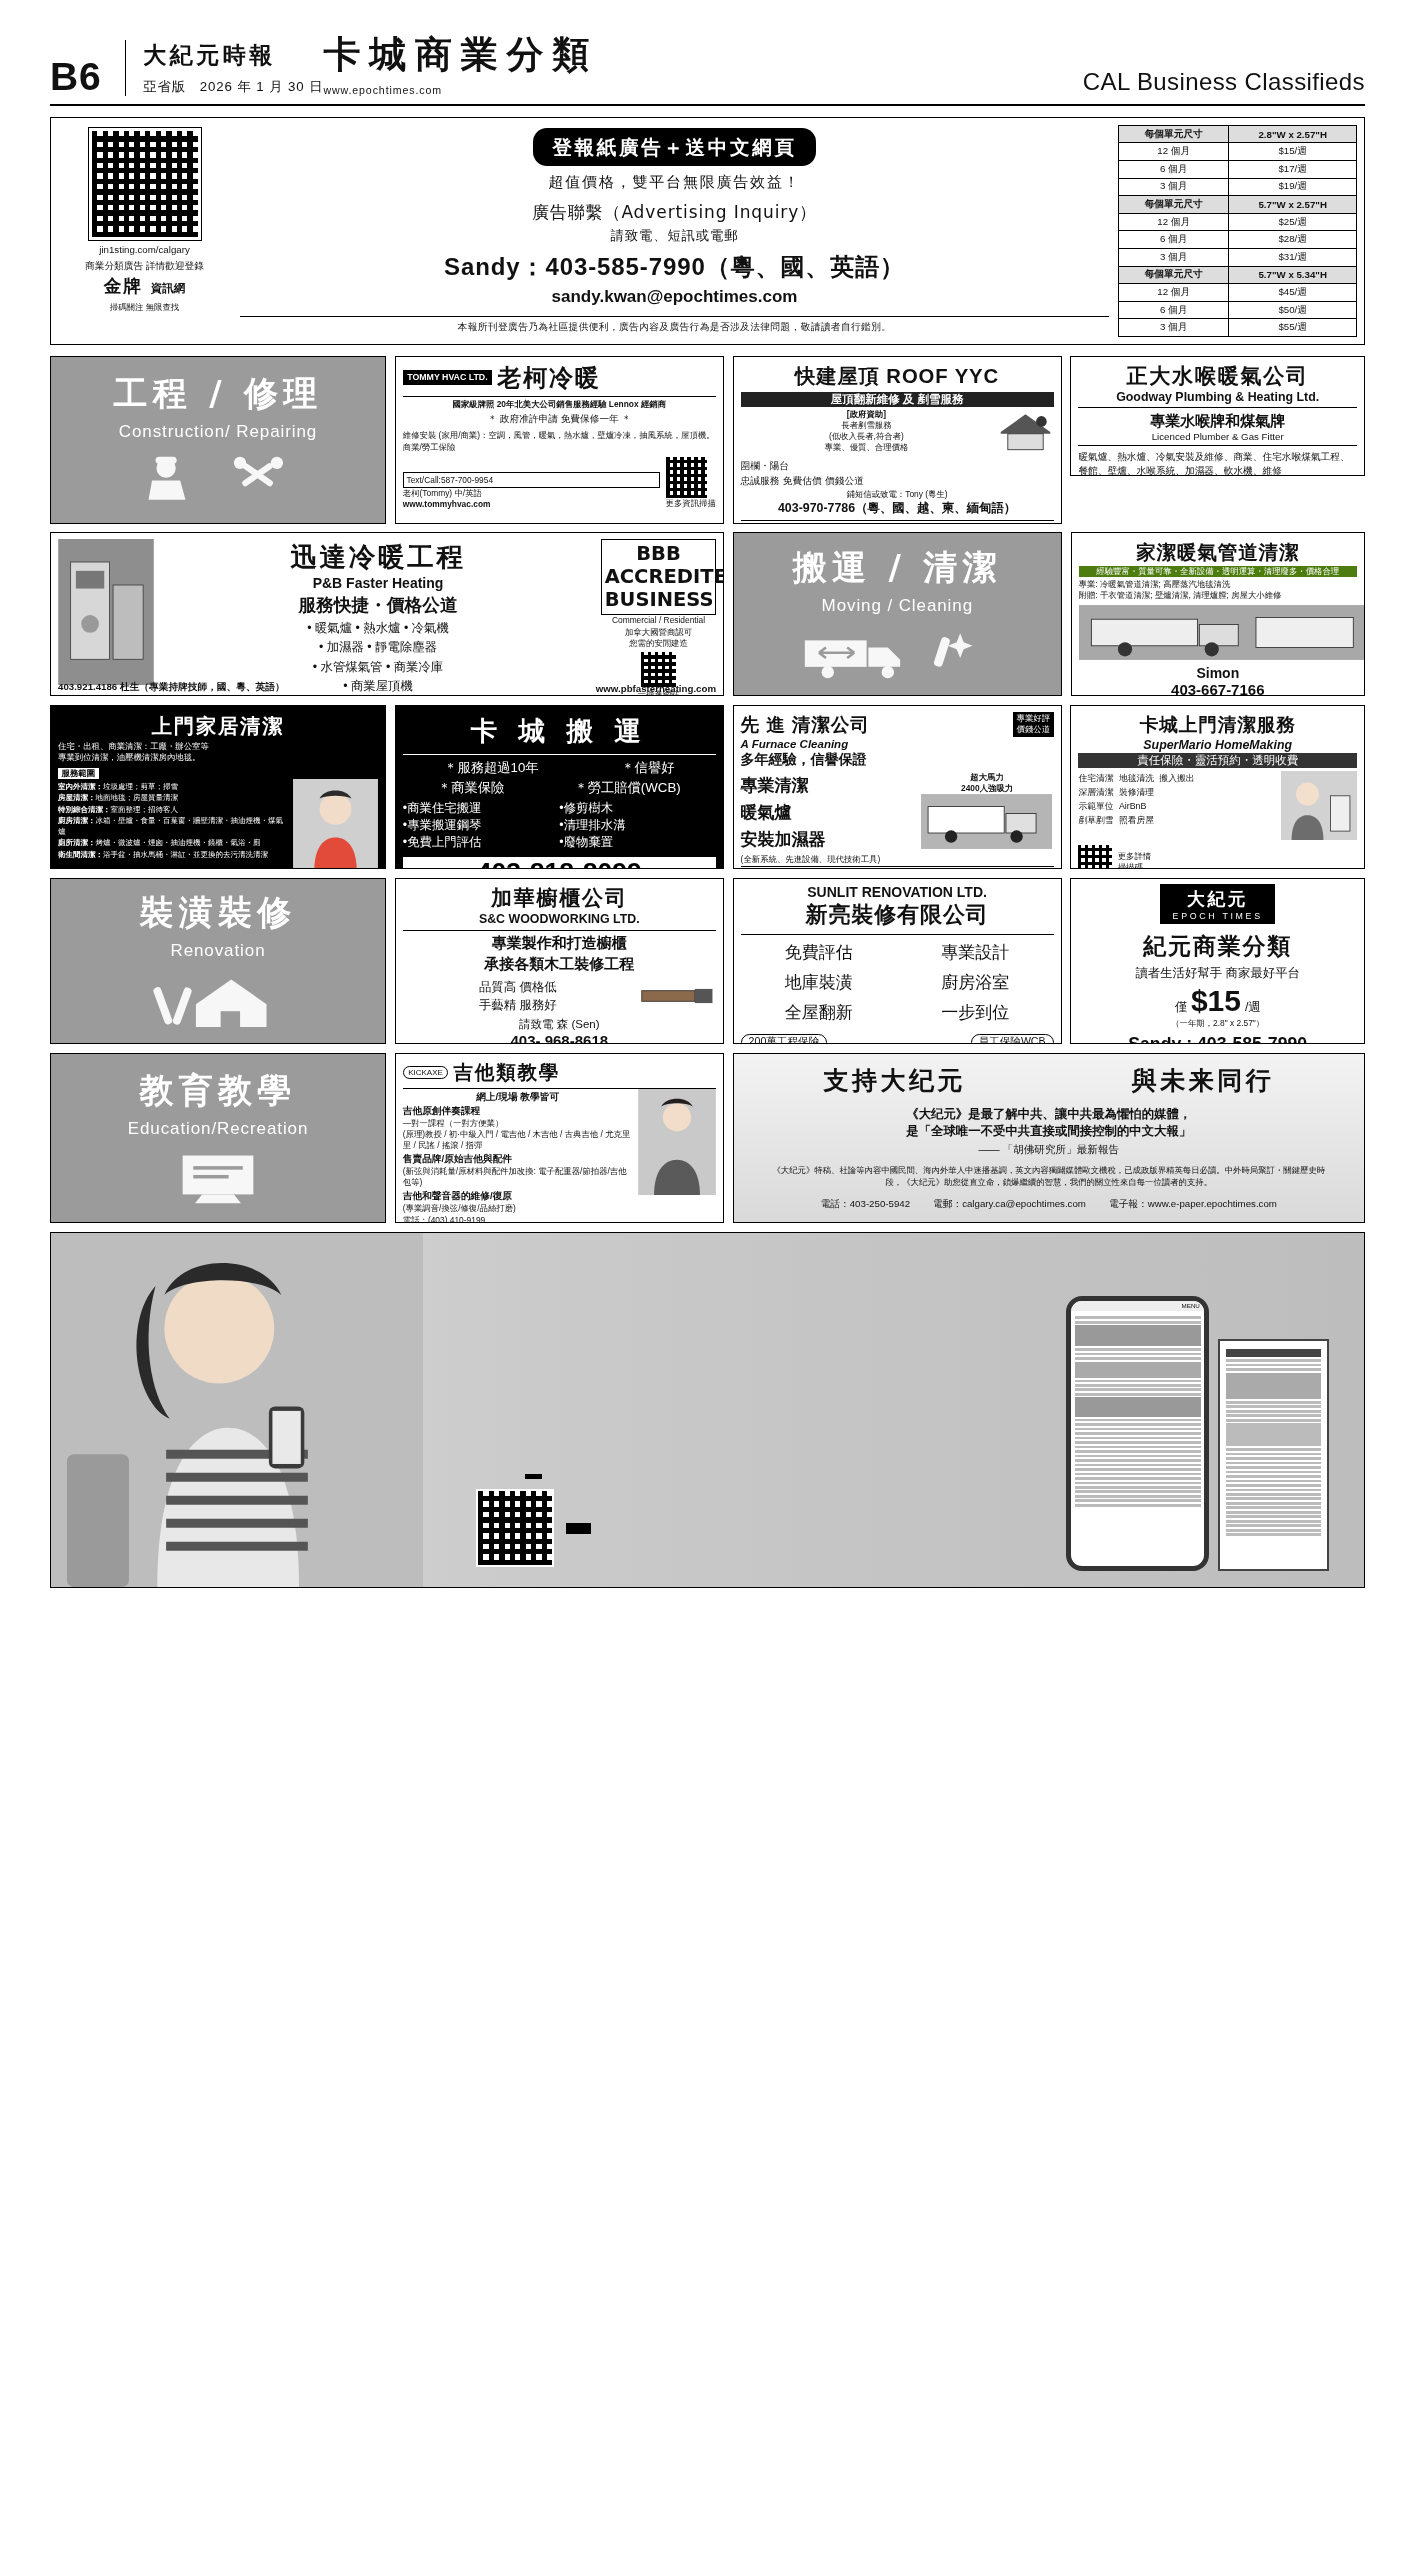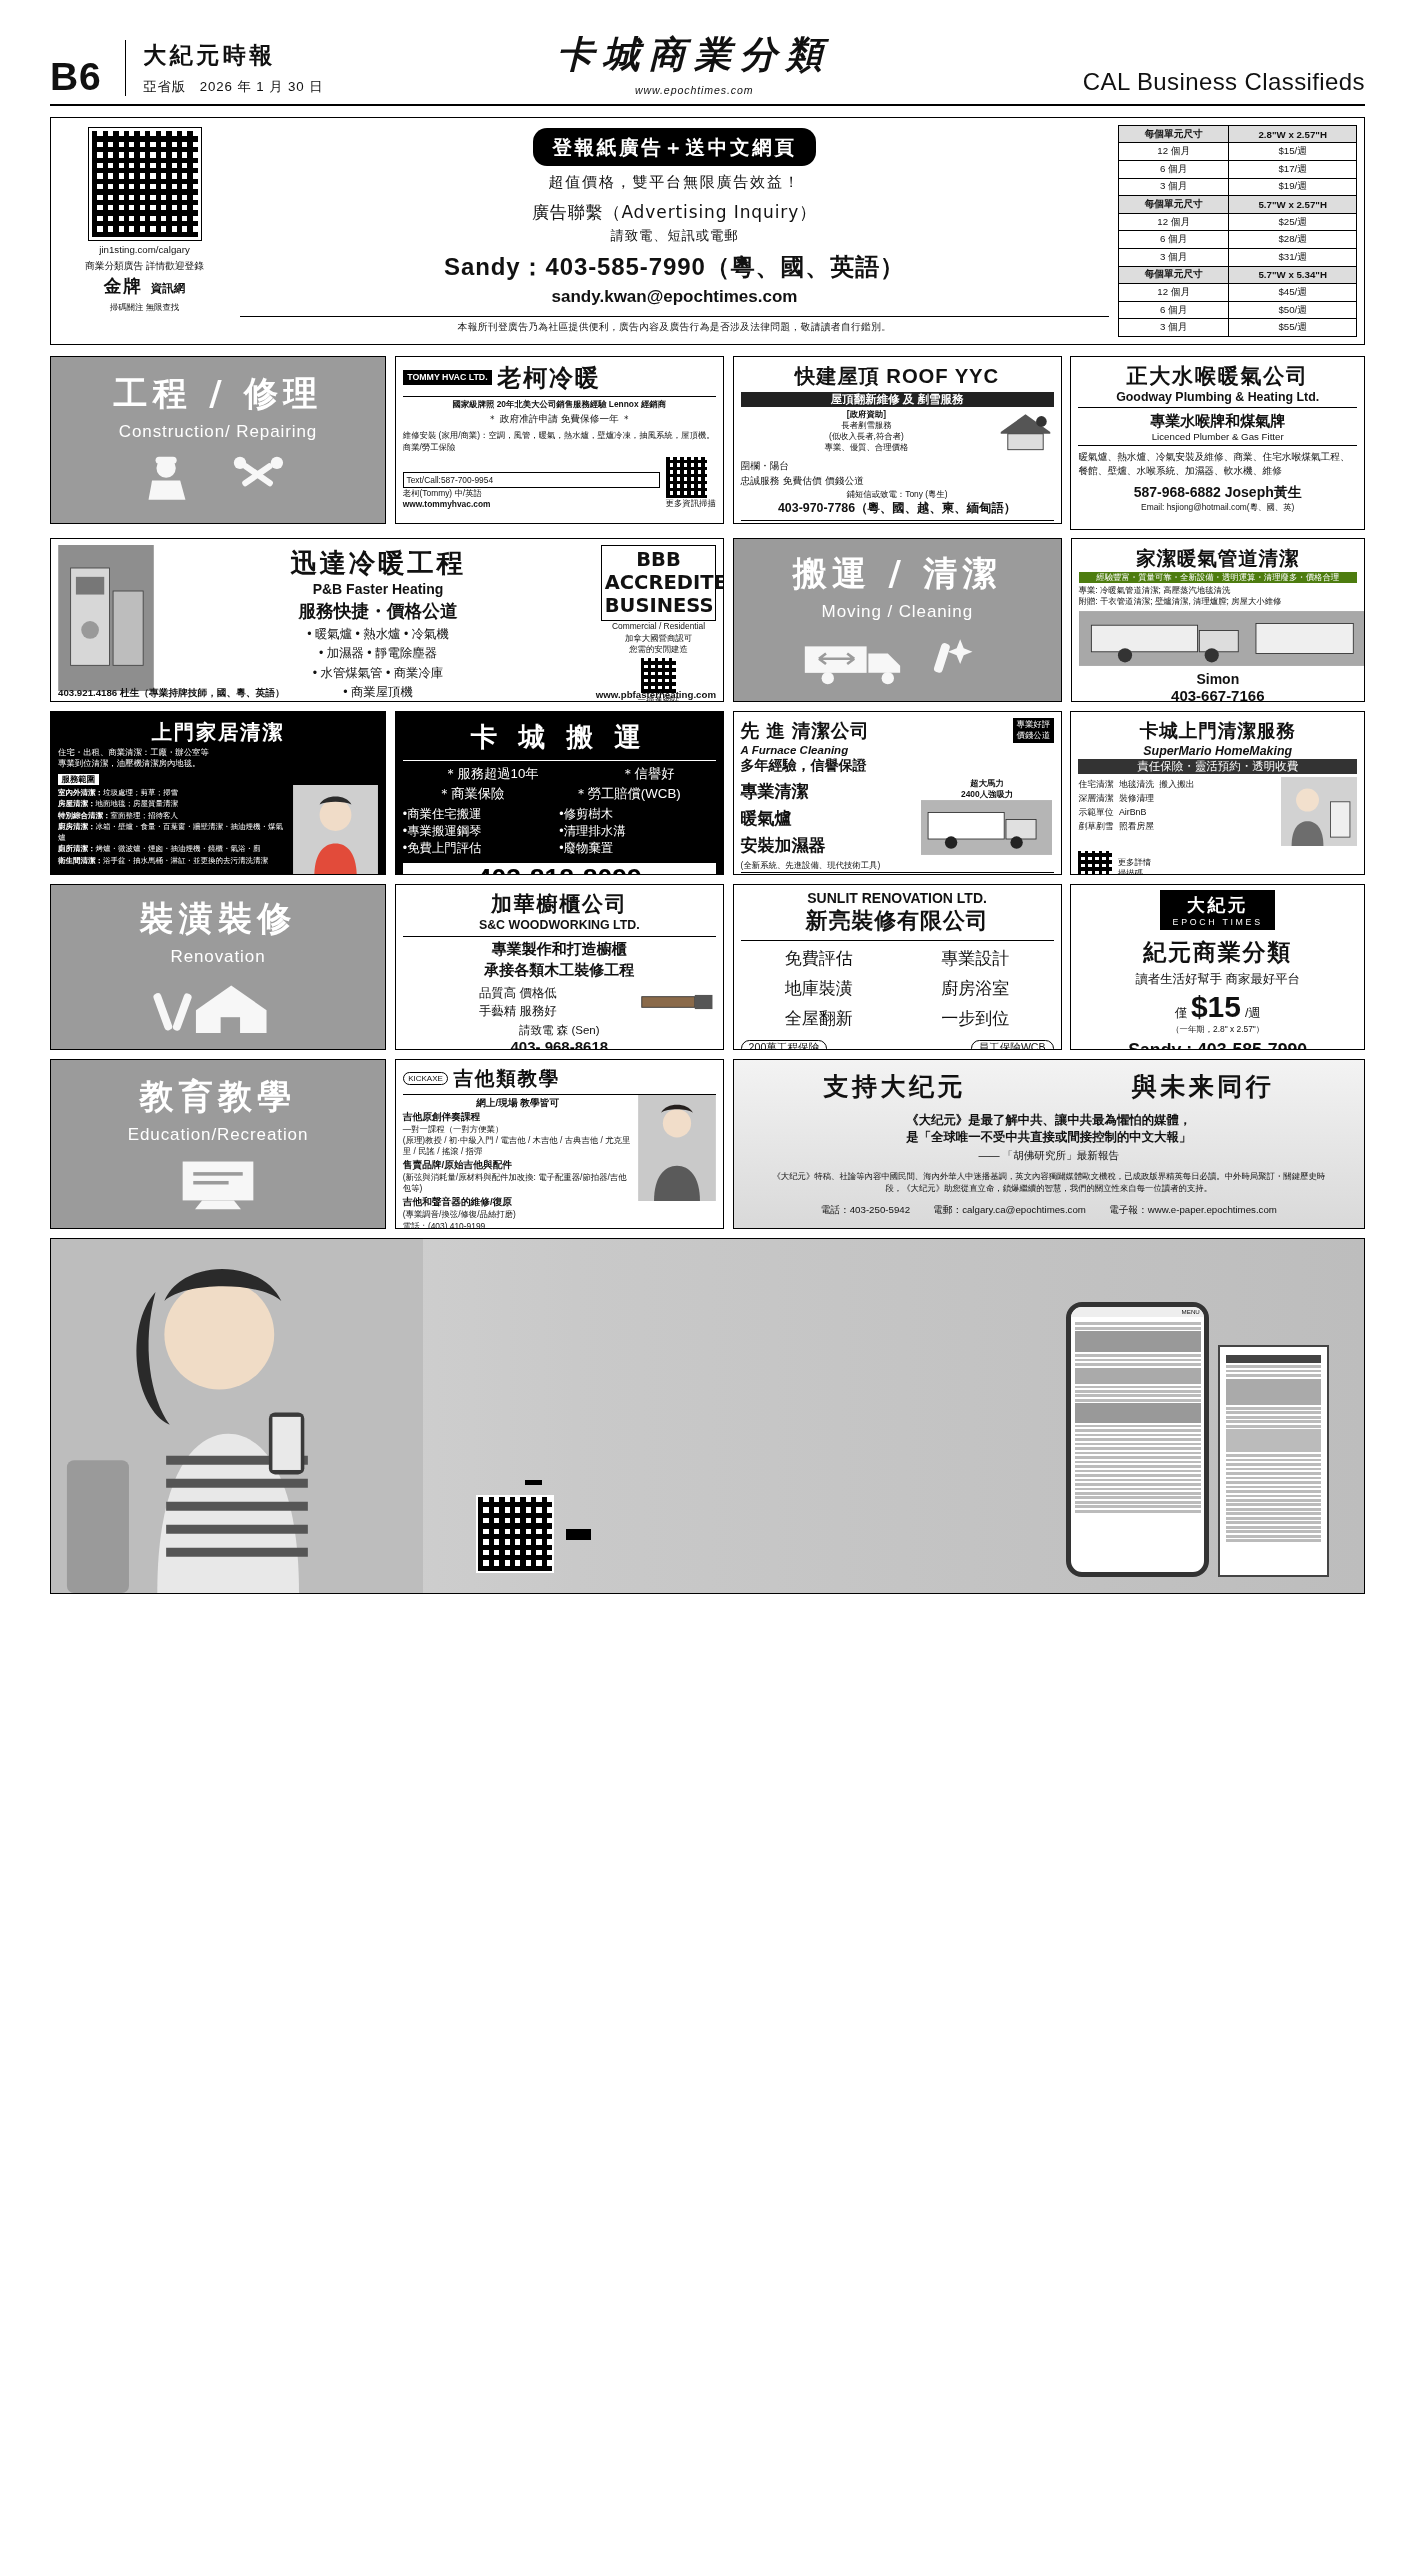--- a/index.html
+++ b/index.html
@@ -5,21 +5,21 @@
   html,body{margin:0;padding:0;background:#fff;}
   body{width:1415px;font-family:"Liberation Sans","DejaVu Sans",sans-serif;color:#111;-webkit-font-smoothing:antialiased;}
   .page{width:1415px;box-sizing:border-box;padding:30px 50px 35px 50px;background:#fff;}
 
   
   .masthead{display:flex;align-items:flex-end;border-bottom:2.7px solid #000;padding-bottom:8.8px;}
   .mh-page{font-size:39px;font-weight:bold;letter-spacing:0.9px;line-height:1;padding-right:23px;}
   .mh-left{border-left:1.8px solid #000;padding-left:17.7px;}
   .mh-left .cn{font-size:23px;font-weight:bold;letter-spacing:3.5px;font-family:"DejaVu Sans",sans-serif;}
   .mh-left .sub{font-size:13.3px;margin-top:6.2px;letter-spacing:0.9px;}
-  .mh-center{flex:1;text-align:center;font-style:italic;}
+  .mh-center{flex:1;}
   .mh-center .big{font-size:37px;font-weight:bold;letter-spacing:8.8px;font-family:"DejaVu Sans",sans-serif;}
   .mh-center .url{font-size:10.6px;letter-spacing:0.9px;margin-top:3.5px;}
   .mh-right{font-size:24px;letter-spacing:0.4px;padding-left:17.7px;}
 
   
   .grid{margin-top:10.6px;}
   .row{display:flex;gap:8.8px;margin-bottom:8.8px;}
   .box{border:1.8px solid #000;box-sizing:border-box;position:relative;overflow:hidden;background:#fff;}
   .gray{background:#9b9b9b;color:#fff;}
   .blk{background:#000;color:#fff;}
@@ -234,21 +234,21 @@
             <span>免費估價</span>
             <span>價錢公道</span>
           </div>
           <div class="xs ctr" style="margin-top:0.9px">鋪短信或致電：Tony (粵生)</div>
           <div class="b ctr" style="font-size:12.4px">403-970-7786（粵、國、越、柬、緬甸語）</div>
           <div class="line"></div>
 
         </div>
       </div>
 
-      <div class="box" style="flex:1;height:174px">
+      <div class="box" style="flex:1;height:120px">
         <div class="pad ctr">
           <div class="b" style="font-size:21px;letter-spacing:1.8px">正大水喉暖氣公司</div>
           <div class="b" style="font-size:12.4px">Goodway Plumbing &amp; Heating Ltd.</div>
           <div class="line"></div>
           <div class="b" style="font-size:15px">專業水喉牌和煤氣牌</div>
           <div class="sm">Licenced Plumber &amp; Gas Fitter</div>
           <div class="line"></div>
           <div class="sm" style="text-align:left;line-height:1.5">暖氣爐、熱水爐、冷氣安裝及維修、商業、住宅水喉煤氣工程、餐館、壁爐、水喉系統、加濕器、軟水機、維修</div>
           <div class="b" style="font-size:14px;margin-top:5.3px">587-968-6882 Joseph黃生</div>
           <div class="xs">Email: hsjiong@hotmail.com(粵、國、英)</div>

